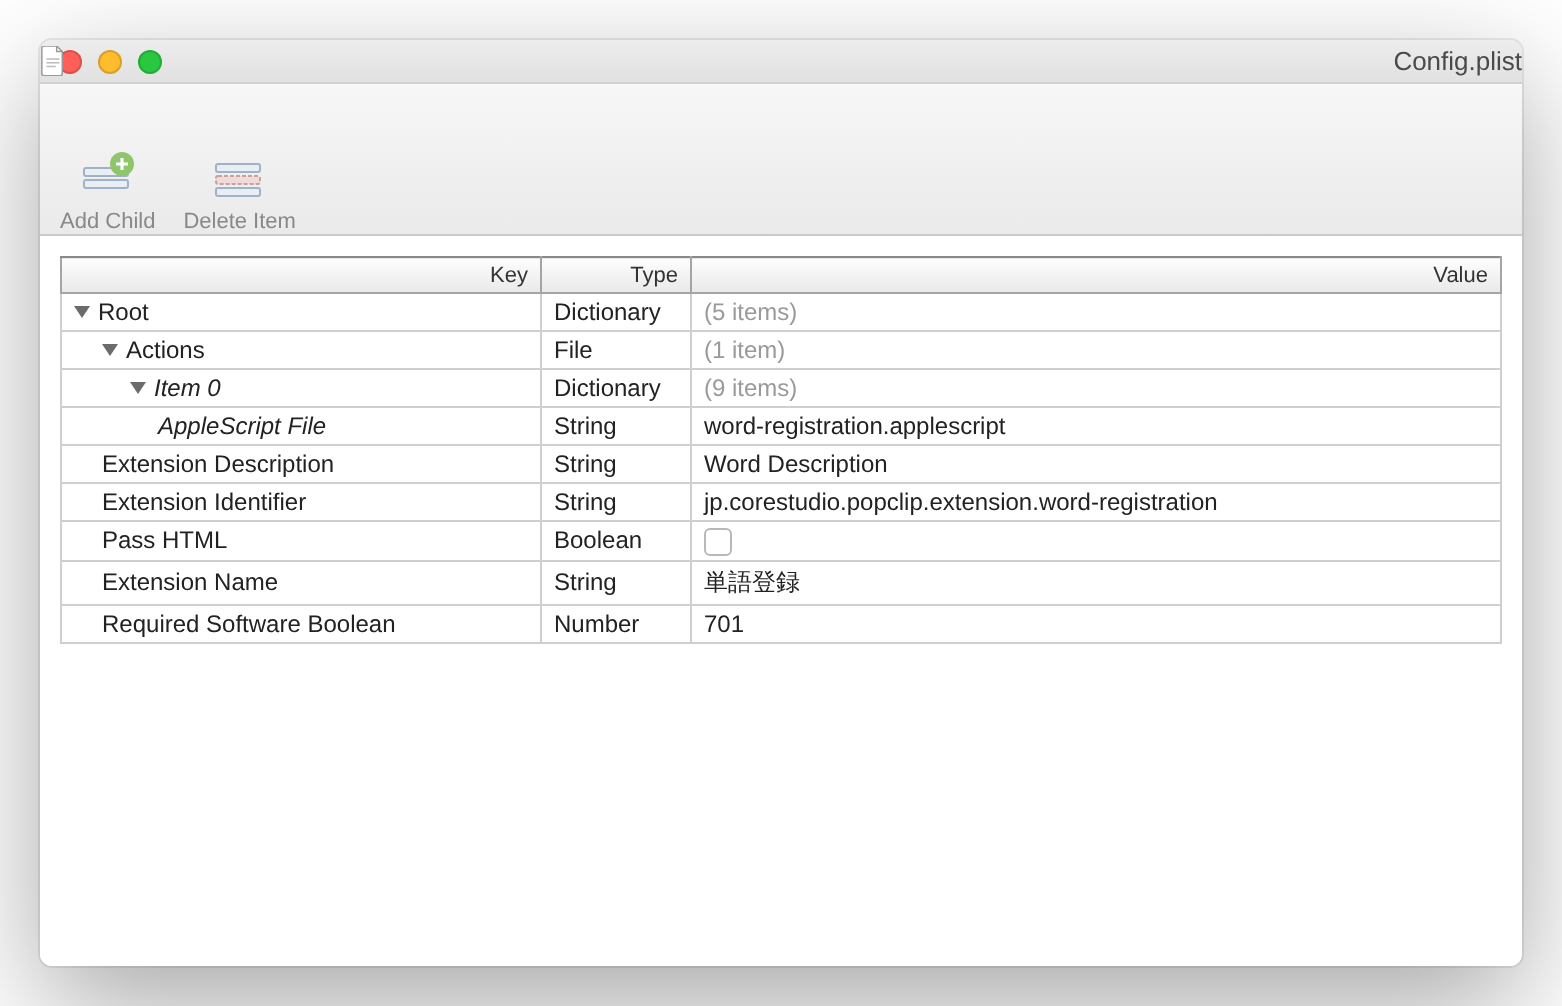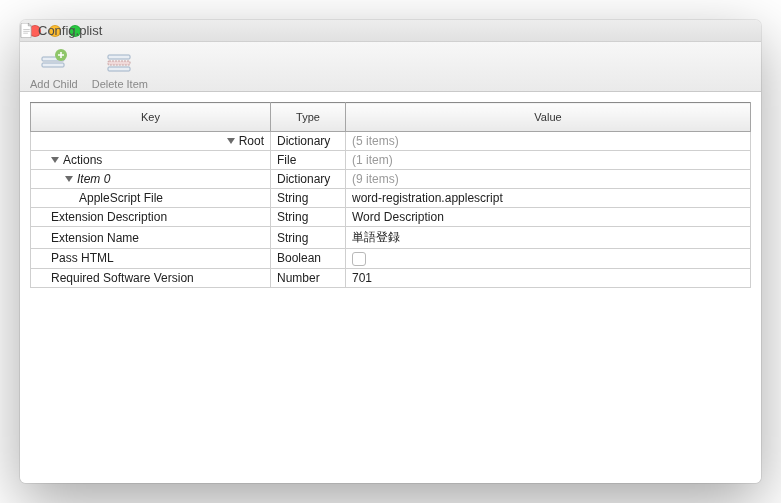--- a/index.html
+++ b/index.html
@@ -35,37 +35,37 @@
 .light {
   width: 12px; height: 12px; border-radius: 50%;
 }
 .light.red { background: #ff5f57; border: 0.5px solid rgba(0,0,0,0.15); }
 .light.yellow { background: #ffbd2e; border: 0.5px solid rgba(0,0,0,0.15); }
 .light.green { background: #28c940; border: 0.5px solid rgba(0,0,0,0.15); }
 .title-center {
   position: absolute;
   left: 0; right: 0;
   display: flex;
-  justify-content: flex-start;
+  justify-content: space-between;
   align-items: center;
   gap: 5px;
   pointer-events: none;
   color: #4a4a4a;
   font-size: 13px;
 }
 .doc-icon {
   width: 13px; height: 15px;
   display: inline-block;
 }
 .toolbar {
-  height: 50px;
+  height: 76px;
   background: linear-gradient(#f7f7f7, #eaeaea);
   border-bottom: 1px solid #c9c9c9;
   display: flex;
-  align-items: center;
+  align-items: flex-end;
   padding: 4px 10px 0;
   gap: 14px;
 }
 .tool-btn {
   display: flex;
   flex-direction: column;
   align-items: center;
   gap: 2px;
   color: #888;
   font-size: 11px;
@@ -86,26 +86,26 @@
 .plist-table {
   width: 100%;
   border: 1px solid #8a8a8a;
   border-collapse: collapse;
   table-layout: fixed;
 }
 .plist-table th {
   background: linear-gradient(#fdfdfd, #e9e9e9);
   border: 1px solid #a5a5a5;
   border-top: 1px solid #8a8a8a;
-  text-align: center;
+  text-align: right;
   font-weight: 400;
   font-size: 11px;
   color: #333;
   padding: 2px 6px;
-  height: 29px;
+  height: 18px;
 }
 .plist-table td {
   border: 1px solid #cfcfcf;
   padding: 2px 6px;
   height: 19px;
   font-size: 12px;
   color: #222;
   white-space: nowrap;
   overflow: hidden;
 }
@@ -115,24 +115,24 @@
 .muted { color: #9a9a9a; }
 .tri {
   display: inline-block;
   width: 0; height: 0;
   border-left: 4px solid transparent;
   border-right: 4px solid transparent;
   border-top: 6px solid #6b6b6b;
   margin-right: 4px;
   vertical-align: 1px;
 }
-.indent-0 { padding-left: 6px !important; text-align: right; }
+.indent-0 { padding-left: 6px !important; }
 .indent-1 { padding-left: 20px !important; }
 .indent-2 { padding-left: 34px !important; font-style: italic; }
-.indent-3 { padding-left: 48px !important; }
+.indent-3 { padding-left: 48px !important; font-style: italic; }
 .chk {
   width: 14px; height: 14px;
   border: 1px solid #b8b8b8;
   border-radius: 3px;
   display: inline-flex;
   align-items: center;
   justify-content: center;
   background: #fff;
   vertical-align: middle;
 }
@@ -224,31 +224,36 @@
             <td class="indent-3"><span>AppleScript File</span></td>
             <td>String</td>
             <td><span>word-registration.applescript</span></td>
           </tr>
           <tr>
             <td class="indent-1"><span>Extension Description</span></td>
             <td>String</td>
             <td><span>Word Description</span></td>
           </tr>
           <tr>
-            <td class="indent-1"><span>Extension Name</span></td>
-            <td>String</td>
-            <td><span>単語登録</span></td>
+            <td class="indent-1"><span>Extension Identifier</span></td>
+            <td>String</td>
+            <td><span>jp.corestudio.popclip.extension.word-registration</span></td>
           </tr>
           <tr>
             <td class="indent-1"><span>Pass HTML</span></td>
             <td>Boolean</td>
             <td><span class="chk"></span></td>
           </tr>
           <tr>
-            <td class="indent-1"><span>Required Software Version</span></td>
+            <td class="indent-1"><span>Extension Name</span></td>
+            <td>String</td>
+            <td><span>単語登録</span></td>
+          </tr>
+          <tr>
+            <td class="indent-1"><span>Required Software Boolean</span></td>
             <td>Number</td>
             <td><span>701</span></td>
           </tr>
         </tbody>
     </table>
   </div>
 
 </div>
 
 </body></html>

